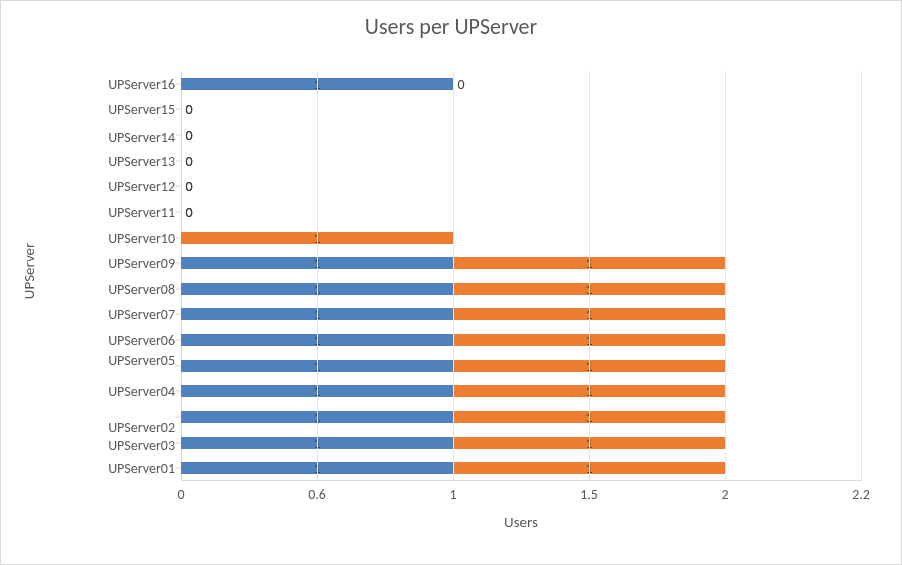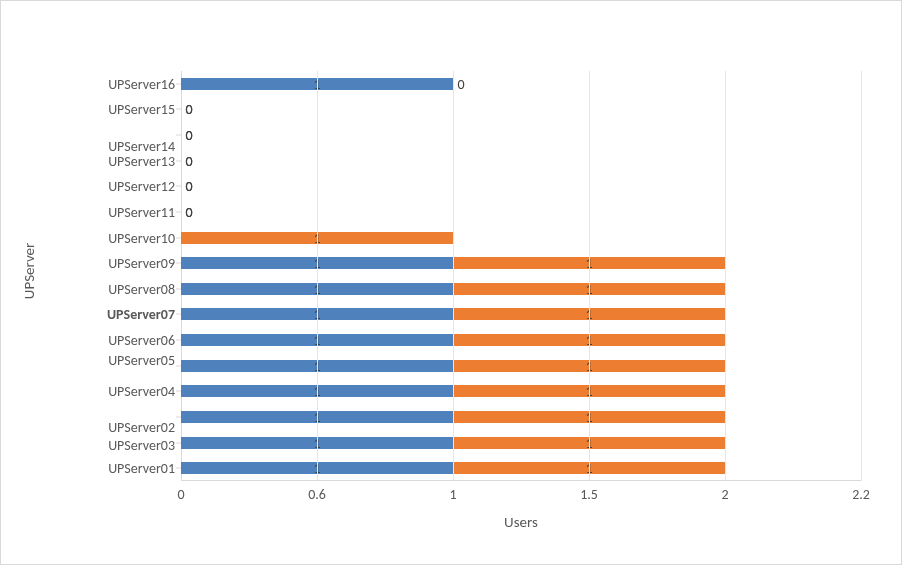--- a/index.html
+++ b/index.html
@@ -105,20 +105,21 @@
     top:50%;
     transform: translateY(-50%) rotate(-90deg);
     color:#595959;
     font-size:15px;
   }
 </style>
 </head>
 <body>
 
 <div class="chart-frame">
+  <div class="chart-title">Users per UPServer</div>
 
   <div class="plot">
     <div class="y-axis-title">UPServer</div>
     <div class="plot-area">
       <div class="axis-line-y"></div>
       <div id="bars-layer">
           <div class="bar s1" style="top: 391.188px; left: 0px; width: 272px; background: rgb(79, 129, 189);"></div>
           <div class="data-label" style="left: 136px; top: 397.188px;">1</div>
           <div class="bar s2" style="top: 391.188px; left: 272px; width: 272px; background: rgb(237, 125, 49);"></div>
           <div class="data-label" style="left: 408px; top: 397.188px;">1</div>
@@ -194,35 +195,35 @@
           <div class="y-tick-label" style="top: 356px;">UPServer02</div>
           <div class="tick-mark-y" style="top: 345.938px;"></div>
           <div class="y-tick-label" style="top: 345.938px; margin-top: 28px;">UPServer03</div>
           <div class="tick-mark-y" style="top: 320.312px;"></div>
           <div class="y-tick-label" style="top: 320.312px;">UPServer04</div>
           <div class="tick-mark-y" style="top: 294.688px;"></div>
           <div class="y-tick-label" style="top: 289px;">UPServer05</div>
           <div class="tick-mark-y" style="top: 269.062px;"></div>
           <div class="y-tick-label" style="top: 269.062px;">UPServer06</div>
           <div class="tick-mark-y" style="top: 243.438px;"></div>
-          <div class="y-tick-label" style="top: 243.438px; font-weight: bold;">UPServer07</div>
+          <div class="y-tick-label" style="top: 243.438px;">UPServer07</div>
           <div class="tick-mark-y" style="top: 217.812px;"></div>
           <div class="y-tick-label" style="top: 217.812px; margin-left: 12px;">UPServer08</div>
           <div class="tick-mark-y" style="top: 192.188px;"></div>
           <div class="y-tick-label" style="top: 192.188px;">UPServer09</div>
           <div class="tick-mark-y" style="top: 166.562px;"></div>
           <div class="y-tick-label" style="top: 166.562px;">UPServer10</div>
           <div class="tick-mark-y" style="top: 140.938px;"></div>
           <div class="y-tick-label" style="top: 140.938px;">UPServer11</div>
           <div class="tick-mark-y" style="top: 115.312px;"></div>
           <div class="y-tick-label" style="top: 115.312px;">UPServer12</div>
           <div class="tick-mark-y" style="top: 89.6875px;"></div>
           <div class="y-tick-label" style="top: 89.6875px;">UPServer13</div>
           <div class="tick-mark-y" style="top: 64.0625px;"></div>
-          <div class="y-tick-label" style="top: 75px;">UPServer14</div>
+          <div class="y-tick-label" style="top: 66px;">UPServer14</div>
           <div class="tick-mark-y" style="top: 38.4375px;"></div>
           <div class="y-tick-label" style="top: 38.4375px;">UPServer15</div>
           <div class="tick-mark-y" style="top: 12.8125px;"></div>
           <div class="y-tick-label" style="top: 12.8125px;">UPServer16</div>
         </div>
       <div class="x-axis-title">Users</div>
     </div>
   </div>
 </div>
 

